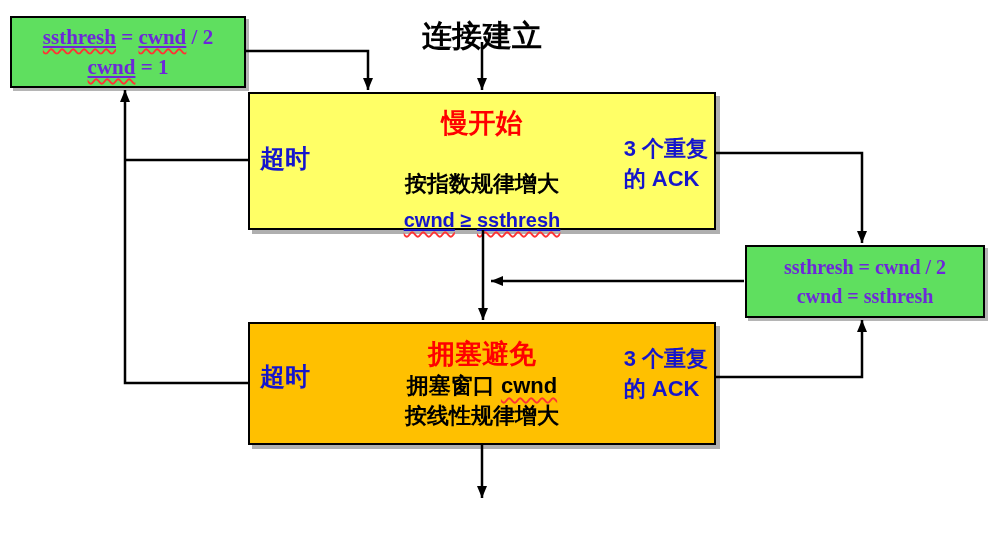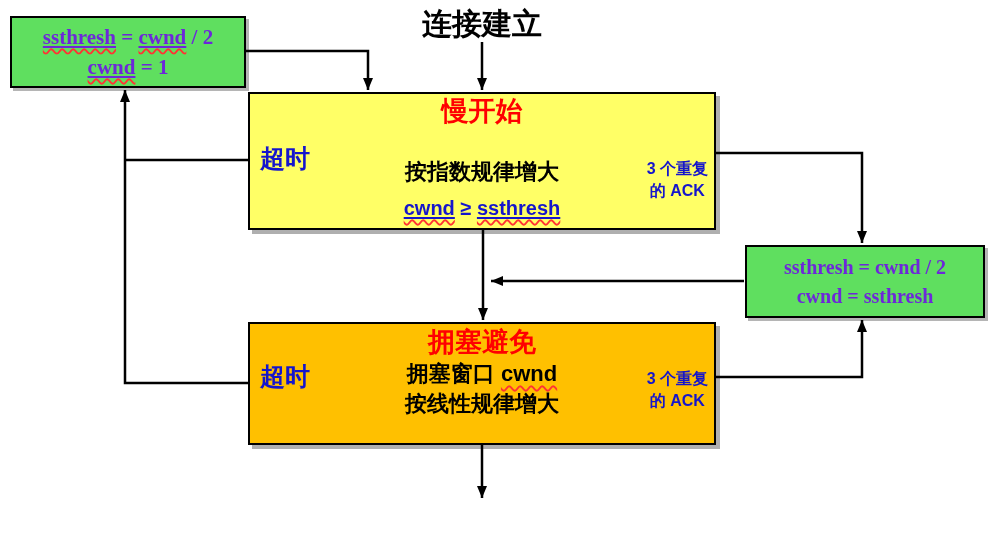--- a/index.html
+++ b/index.html
@@ -1,38 +1,38 @@
 <!DOCTYPE html>
 <html><head>
 <meta charset="utf-8">
 <style>
   html,body{margin:0;padding:0;background:#fff;}
   #stage{
     position:relative;width:997px;height:544px;background:#ffffff;overflow:hidden;
     font-family:"Liberation Sans",sans-serif;
   }
   .abs{position:absolute;}
-  .ctr{text-align:center;}
+  .ctr{text-align:center;margin-top:12px;}
   
   .fbox{
     position:absolute;box-sizing:border-box;border:2px solid #000;
   }
   .green-box{
     background:#5fdf5f;box-shadow:3px 3px 0 rgba(90,90,90,.45);
     font-family:"Liberation Serif",serif;font-weight:bold;color:#6d28d9;
     display:flex;flex-direction:column;justify-content:center;align-items:center;
   }
   .yellow-box{background:#ffff66;box-shadow:4px 4px 0 rgba(110,110,110,.55);padding-left:20px;}
   .orange-box{background:#ffc000;box-shadow:4px 4px 0 rgba(110,110,110,.55);}
   .green-box .gl{line-height:1.45;}
   .box-title{color:#ff0000;font-weight:bold;font-size:27px;line-height:1.1;}
   .body-line{color:#000;font-weight:bold;font-size:22px;line-height:1.1;}
   .cond-line{color:#1515cc;font-weight:bold;font-size:20px;}
   .timeout-label{color:#1515cc;font-weight:bold;font-size:25px;}
-  .ack-label{color:#1515cc;font-weight:bold;font-size:16px;line-height:1.35;text-align:center;margin-top:24px;}
+  .ack-label{color:#1515cc;font-weight:bold;font-size:22px;line-height:1.35;}
   .flow-label{color:#000;font-weight:bold;font-size:30px;}
   
   .sq{text-decoration:underline wavy #ff3333;text-decoration-thickness:1.5px;
       text-underline-offset:4px;text-decoration-skip-ink:none;}
   .ul{text-decoration:underline solid currentColor;text-decoration-thickness:2px;
       text-underline-offset:2px;text-decoration-skip-ink:none;}
   
   #wires{position:absolute;left:0;top:0;pointer-events:none;z-index:5;}
   #wires path{stroke:#000;stroke-width:2.5;fill:none;}
 </style>

